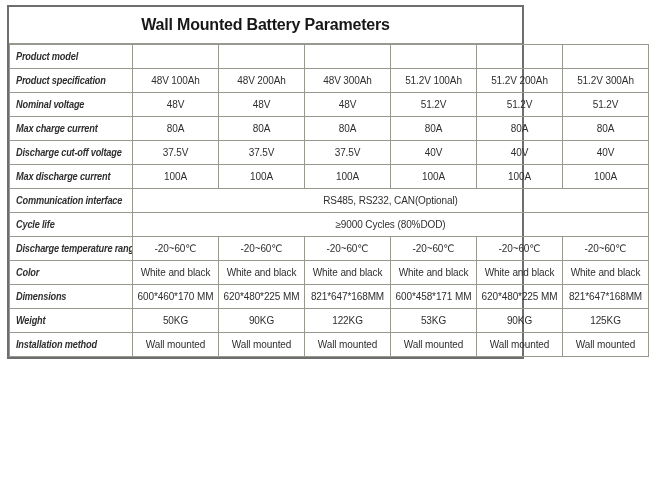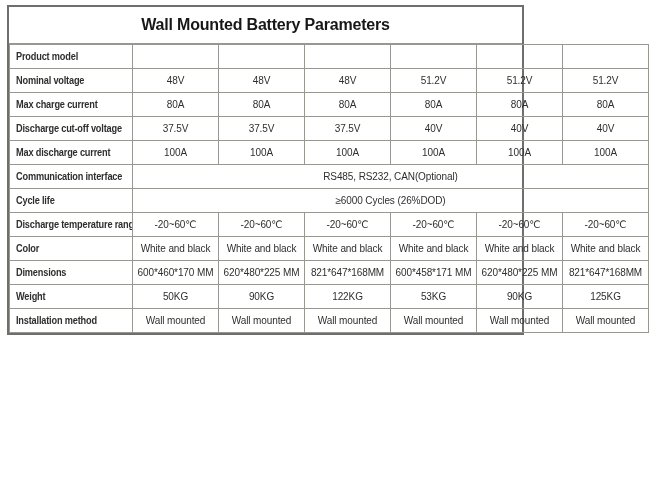--- a/index.html
+++ b/index.html
@@ -50,20 +50,21 @@
     color: var(--text, #2f2f2f);
     padding: 0 3px;
     overflow: hidden;
     box-sizing: border-box;
   }
   table.params th {
     text-align: left;
     font-weight: bold;
     padding-left: 6px;
     white-space: nowrap;
+    font-style: italic;
   }
   table.params th .lbl {
     display: inline-block;
     transform: scaleX(0.92);
     transform-origin: left center;
     letter-spacing: -0.2px;
   }
   table.params td {
     text-align: center;
     white-space: nowrap;
@@ -90,20 +91,29 @@
           <tr>
             <th><span class="lbl">Product model</span></th>
             <td></td>
             <td></td>
             <td></td>
             <td></td>
             <td></td>
             <td></td>
           </tr>
           <tr>
+            <th><span class="lbl">Product specification</span></th>
+            <td>48V 100Ah</td>
+            <td>48V 200Ah</td>
+            <td>48V 300Ah</td>
+            <td>51.2V 100Ah</td>
+            <td>51.2V 200Ah</td>
+            <td>51.2V 300Ah</td>
+          </tr>
+          <tr>
             <th><span class="lbl">Nominal voltage</span></th>
             <td>48V</td>
             <td>48V</td>
             <td>48V</td>
             <td>51.2V</td>
             <td>51.2V</td>
             <td>51.2V</td>
           </tr>
           <tr>
             <th><span class="lbl">Max charge current</span></th>
@@ -131,21 +141,21 @@
             <td>100A</td>
             <td>100A</td>
             <td>100A</td>
           </tr>
           <tr>
             <th><span class="lbl">Communication interface</span></th>
             <td colspan="6">RS485, RS232, CAN(Optional)</td>
           </tr>
           <tr>
             <th><span class="lbl">Cycle life</span></th>
-            <td colspan="6">≥6000 Cycles (26%DOD)</td>
+            <td colspan="6">≥9000 Cycles (80%DOD)</td>
           </tr>
           <tr>
             <th><span class="lbl">Discharge temperature range</span></th>
             <td>-20~60℃</td>
             <td>-20~60℃</td>
             <td>-20~60℃</td>
             <td>-20~60℃</td>
             <td>-20~60℃</td>
             <td>-20~60℃</td>
           </tr>

